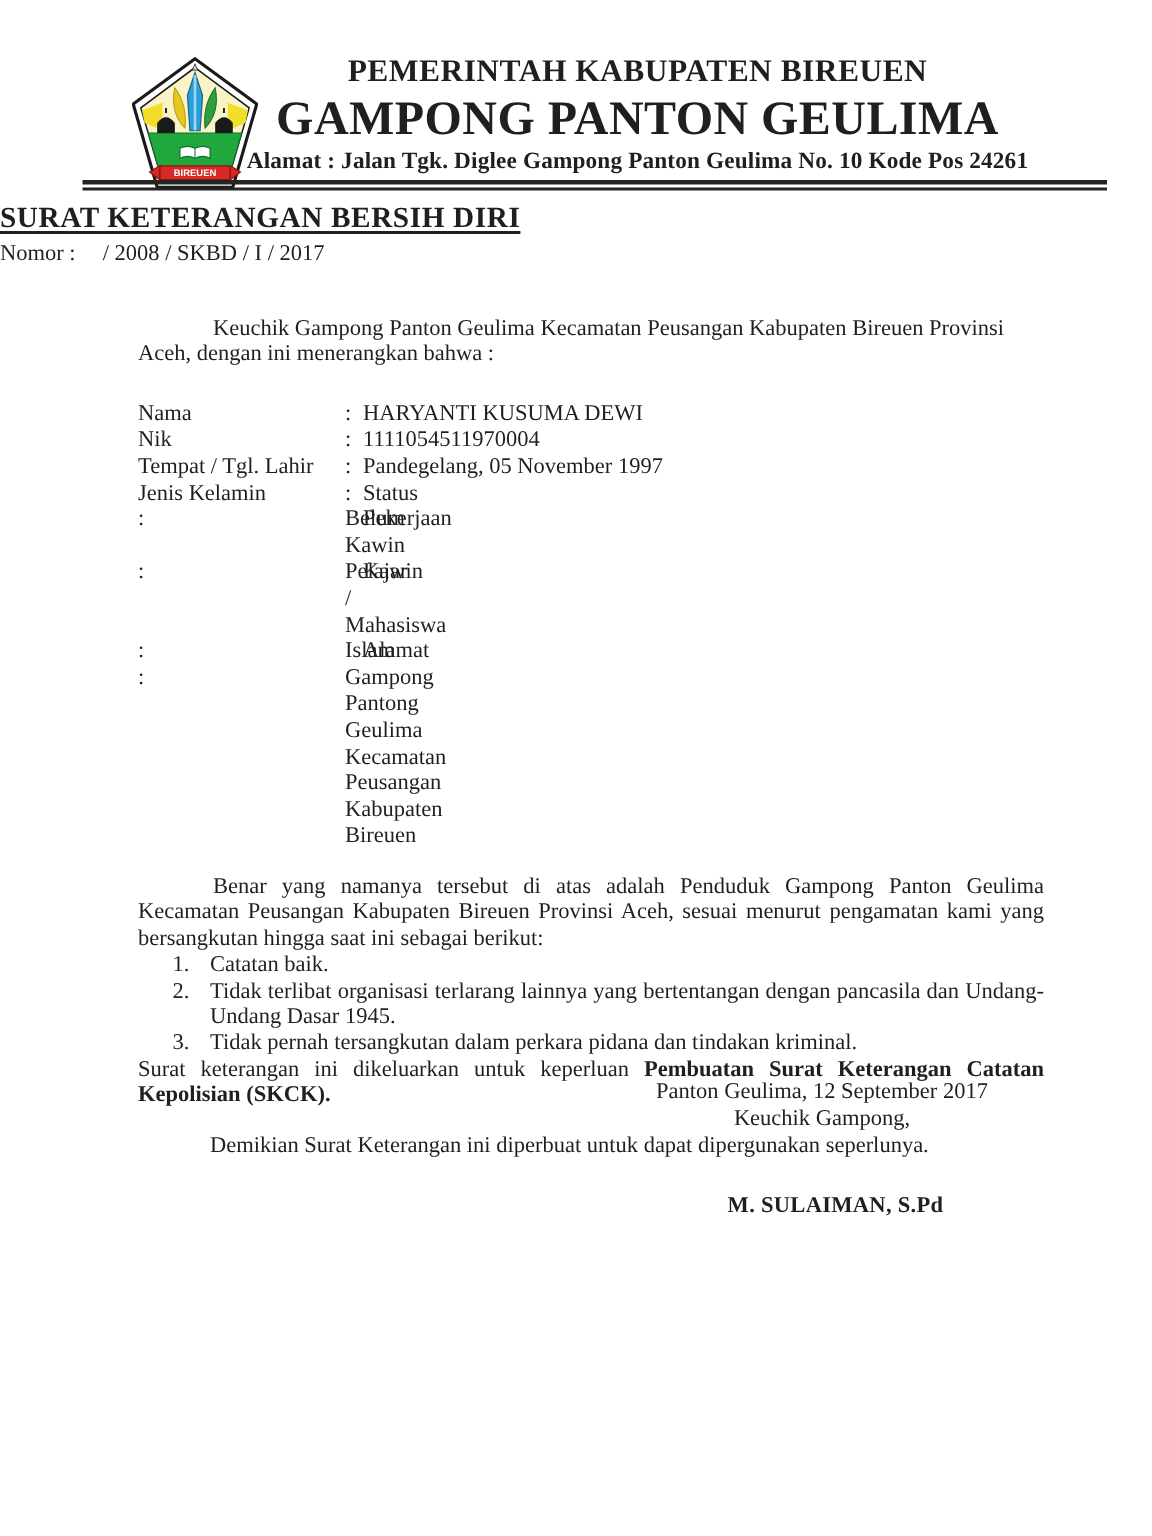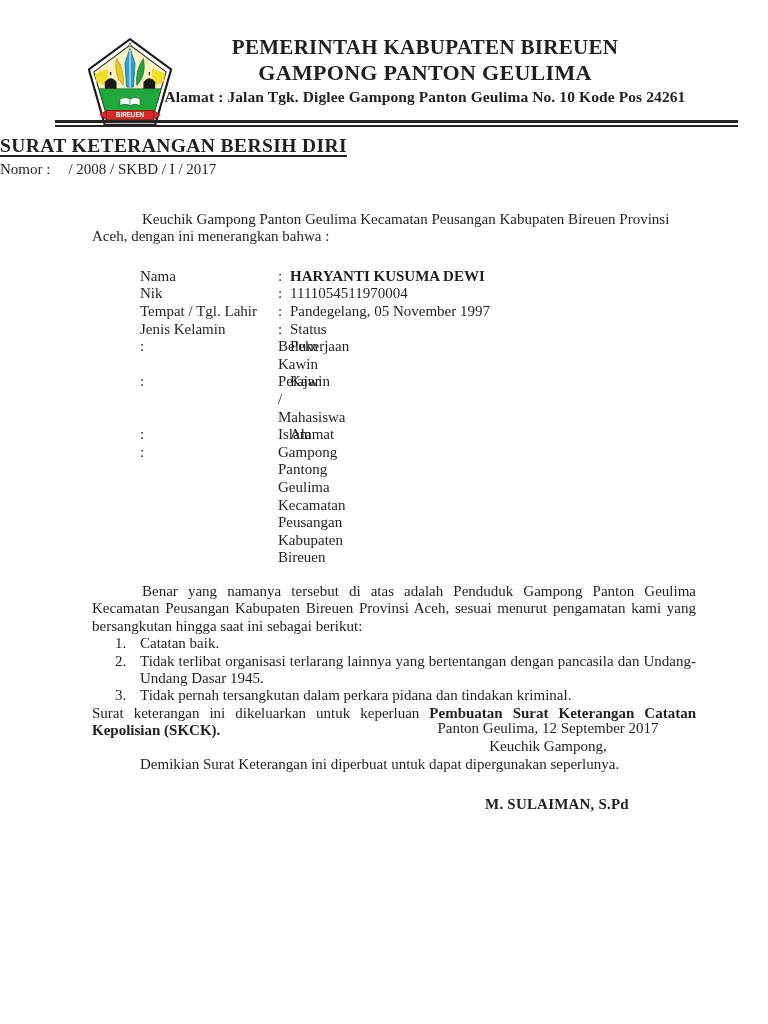--- a/index.html
+++ b/index.html
@@ -8,21 +8,21 @@
     font-family:"Liberation Serif","DejaVu Serif",serif;
     color:#1f1f1f;overflow:hidden;
   }
   .page{position:relative;width:768px;height:1024px;background:#ffffff;}
 
   
   .letterhead{position:absolute;top:36px;left:0;width:608px;}
   .logo{position:absolute;left:88px;top:2px;width:84px;height:88px;}
   .head-text{margin-left:152px;width:546px;text-align:center;font-weight:bold;line-height:1.12;}
   .head-line1,.head-line2{font-size:21px;letter-spacing:.3px;}
-  .head-line3{font-size:22px;letter-spacing:.3px;margin-top:1px;}
+  .head-line3{font-size:32px;letter-spacing:.3px;margin-top:1px;}
   .head-addr{font-size:15.5px;margin-top:3px;letter-spacing:.1px;}
   .rule{
     position:absolute;top:120px;left:55px;width:683px;height:2px;
     border-top:3px solid #242424;border-bottom:2px solid #242424;
   }
 
   
   .title-block{position:absolute;top:135px;left:0;width:652px;}
   .doc-title{
     font-size:19.5px;font-weight:bold;letter-spacing:.4px;
@@ -30,23 +30,23 @@
   }
   .nomor-line{font-size:15px;margin-top:4px;}
   .nomor-value{margin-left:18px;}
 
   
   .content{
     position:absolute;top:211px;left:92px;width:604px;
     font-size:15px;line-height:17.4px;
   }
   .intro{text-indent:50px;text-align:left;}
-  .fields{margin-top:22px;margin-left:48px;display:grid;grid-template-columns:138px 12px 1fr;}
+  .fields{margin-top:22px;display:grid;grid-template-columns:138px 12px 1fr;}
   .fields .cell{line-height:17.6px;}
-  .fields .val-bold{font-weight:bold;}
+  .fields .val-bold{font-weight:normal;}
   .statement{margin-top:16px;text-indent:50px;text-align:justify;}
   .olist{margin-top:0;}
   .li{display:flex;}
   .num{width:25px;flex-shrink:0;margin-left:23px;}
   .li-text{flex:1;text-align:justify;}
   .purpose{margin-left:48px;text-align:justify;}
   .closing{margin-top:16px;margin-left:48px;}
 
   
   .signature{position:absolute;top:719px;left:428px;width:240px;text-align:center;font-size:15px;line-height:18px;}

